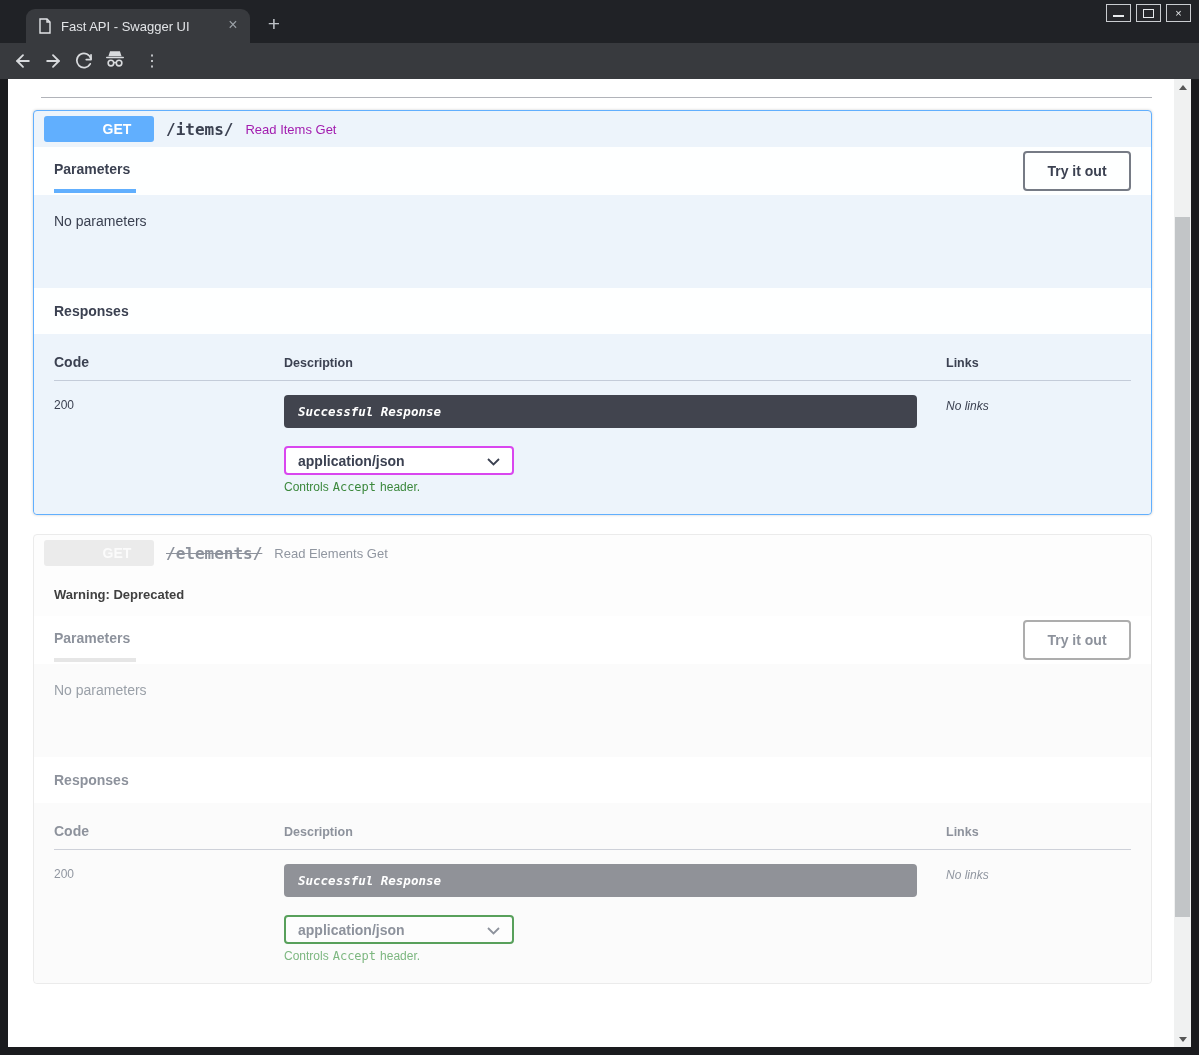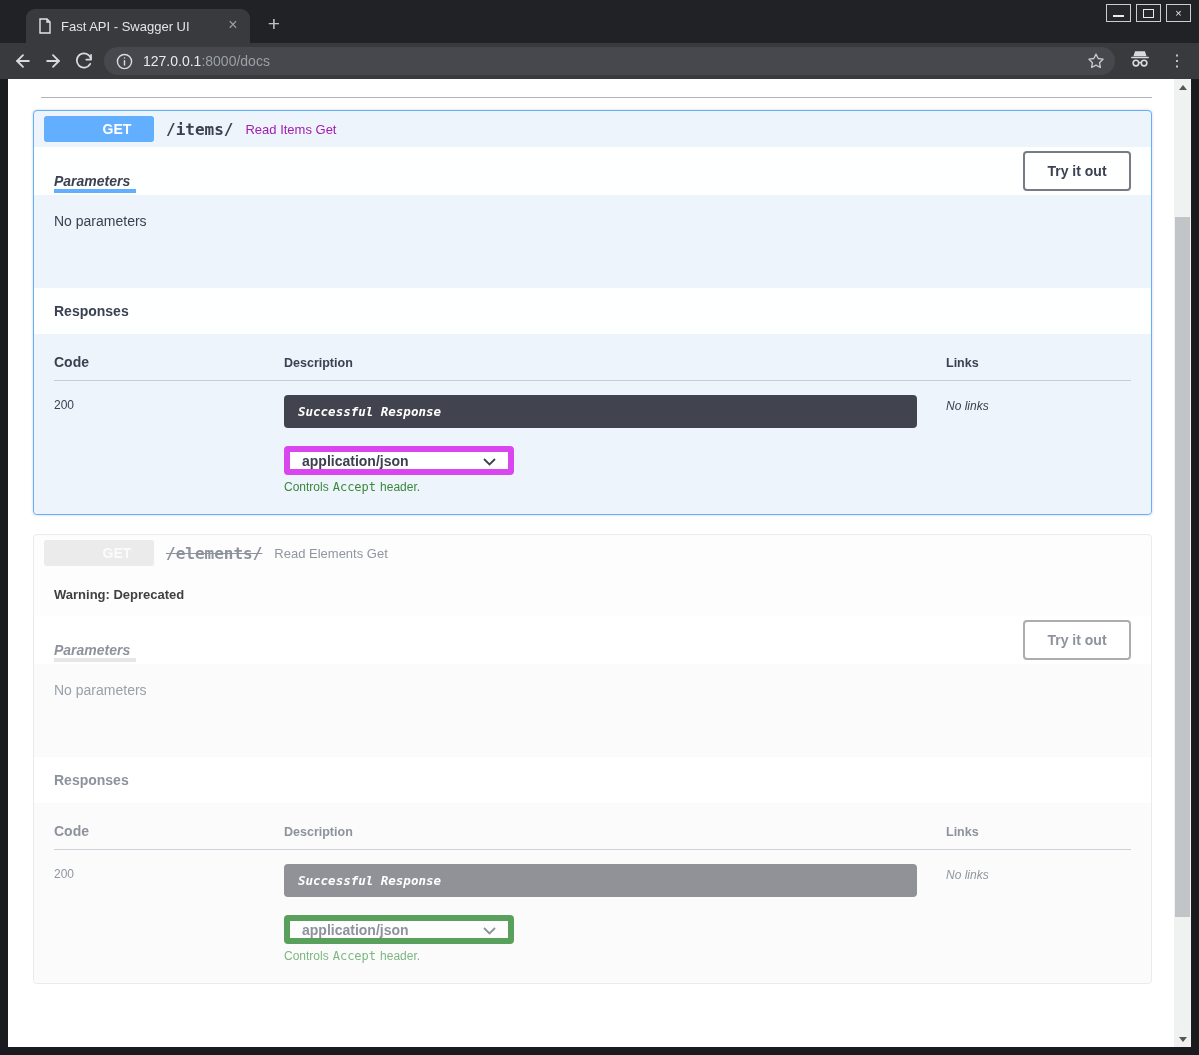--- a/index.html
+++ b/index.html
@@ -66,21 +66,21 @@
   .op-path { font-family:"DejaVu Sans Mono","Liberation Mono",monospace; font-size:16px; font-weight:bold;
              color:#3b4151; margin-left:12px; }
   .op.deprecated .op-path { color:#8d929c; text-decoration:line-through; }
   .op-desc { font-size:13px; color:#a21caf; margin-left:12px; }
   .op.deprecated .op-desc { color:#9096a0; }
 
   .op-warning { padding:16px 20px 14px 20px; font-size:13px; font-weight:bold; color:#404040; }
 
   .sec-header { background:rgba(255,255,255,.92); display:flex; align-items:center; justify-content:space-between;
                 padding:0 20px; height:48px; }
-  .tab-item { position:relative; height:44px; display:flex; align-items:flex-end;font-style:italic; }
+  .tab-item { position:relative; height:44px; display:flex; align-items:center; }
   .tab-item .tab-label { font-size:14px; font-weight:bold; color:#3b4151; padding-bottom:4px; }
   .tab-underline { position:absolute; left:0; bottom:0; width:82px; height:4px; background:#61affe; }
   .op.deprecated .tab-item .tab-label { color:#8d929c; }
   .op.deprecated .tab-underline { background:#e6e6e6; }
   .tryout-btn { width:108px; height:40px; background:transparent; border:2px solid #767b85; border-radius:4px;
                 font-family:"Liberation Sans",sans-serif; font-size:14px; font-weight:bold; color:#3b4151; cursor:pointer; }
   .op.deprecated .tryout-btn { border-color:#adadad; color:#8d929c; }
 
   .op-body { background:transparent; }
   .noparams { padding:18px 20px; min-height:93px; font-size:14px; color:#3b4151; }
@@ -99,21 +99,21 @@
   .th { font-size:12.5px; font-weight:bold; color:#3b4151; padding-top:6px; }
   .op.deprecated .th-code, .op.deprecated .th { color:#8d929c; }
   .table-divider { border:none; border-top:1px solid rgba(89,99,128,.28); margin:10px 0 0 0; }
   .resp-row { padding-top:14px; }
   .td-code { font-size:12px; color:#3b4151; padding-top:3px; }
   .op.deprecated .td-code { color:#9096a0; }
   .resp-box { width:633px; background:#41444e; border-radius:4px; padding:9px 14px;
               font-family:"DejaVu Sans Mono","Liberation Mono",monospace; font-style:italic; font-weight:bold;
               font-size:12.5px; color:#ffffff; }
   .op.deprecated .resp-box { background:#909298; }
-  .media-select { margin-top:18px; width:230px; height:29px; background:#fff; border:6px solid #d946ef;
+  .media-select { margin-top:18px; width:230px; height:29px; background:#fff; border:2px solid #d946ef;
                   border-radius:4px; display:flex; align-items:center; justify-content:space-between;
                   padding:0 12px; cursor:pointer; }
   .media-select .media-label { font-size:14px; font-weight:bold; color:#3b4151; }
   .op.deprecated .media-select { border-color:#58a05b; background:#fdfdfd; }
   .op.deprecated .media-select .media-label { color:#8d929c; }
   .hint { margin-top:5px; font-size:12px; color:#3b883c; }
   .hint .mono { font-family:"DejaVu Sans Mono","Liberation Mono",monospace; margin:0 4px; }
   .op.deprecated .hint { color:#7db780; }
   .no-links { font-size:12px; font-style:italic; color:#3b4151; padding-top:4px; }
   .op.deprecated .no-links { color:#9096a0; }
@@ -158,35 +158,20 @@
         <path d="M5 12h14"></path>
           <path d="M12 5l7 7-7 7"></path>
       </svg>
     </span>
     <span class="nav-icon">
       <svg width="19" height="19" viewBox="0 0 24 24" fill="none" stroke="#d8dadd" stroke-width="2.2" stroke-linecap="round" stroke-linejoin="round">
         <path d="M21.5 3.5v6h-6"></path>
           <path d="M20.49 15a9 9 0 1 1 .86-6.36"></path>
       </svg>
     </span>
-    <div class="url-pill">
-      <span class="info-icon">
-        <svg width="17" height="17" viewBox="0 0 24 24" fill="none" stroke="#d8dadd" stroke-width="2" stroke-linecap="round">
-          <circle cx="12" cy="12" r="10"></circle>
-            <line x1="12" y1="11" x2="12" y2="17"></line>
-            <line x1="12" y1="7" x2="12" y2="7.2"></line>
-        </svg>
-      </span>
-      <span class="url-text"><span>127.0.0.1</span><span class="dim">:8000/docs</span></span>
-      <span class="star-icon">
-        <svg width="18" height="18" viewBox="0 0 24 24" fill="none" stroke="#c6cacd" stroke-width="1.8" stroke-linejoin="round">
-          <path d="M12 2.8l2.9 5.9 6.5.9-4.7 4.6 1.1 6.5L12 17.6l-5.8 3.1 1.1-6.5L2.6 9.6l6.5-.9z"></path>
-        </svg>
-      </span>
-    </div>
     <div class="right-icons">
       <span>
         <svg width="22" height="18" viewBox="0 0 24 20" fill="#d8dadd">
           <path d="M6.5 1.5h11l1.8 5.5H4.7z"></path>
           <rect x="2" y="7.5" width="20" height="1.8" rx="0.9"></rect>
           <circle cx="7.5" cy="14.5" r="3.1" fill="none" stroke="#d8dadd" stroke-width="1.8"></circle>
           <circle cx="16.5" cy="14.5" r="3.1" fill="none" stroke="#d8dadd" stroke-width="1.8"></circle>
           <path d="M10.5 14h3" stroke="#d8dadd" stroke-width="1.6" fill="none"></path>
         </svg>
       </span>

